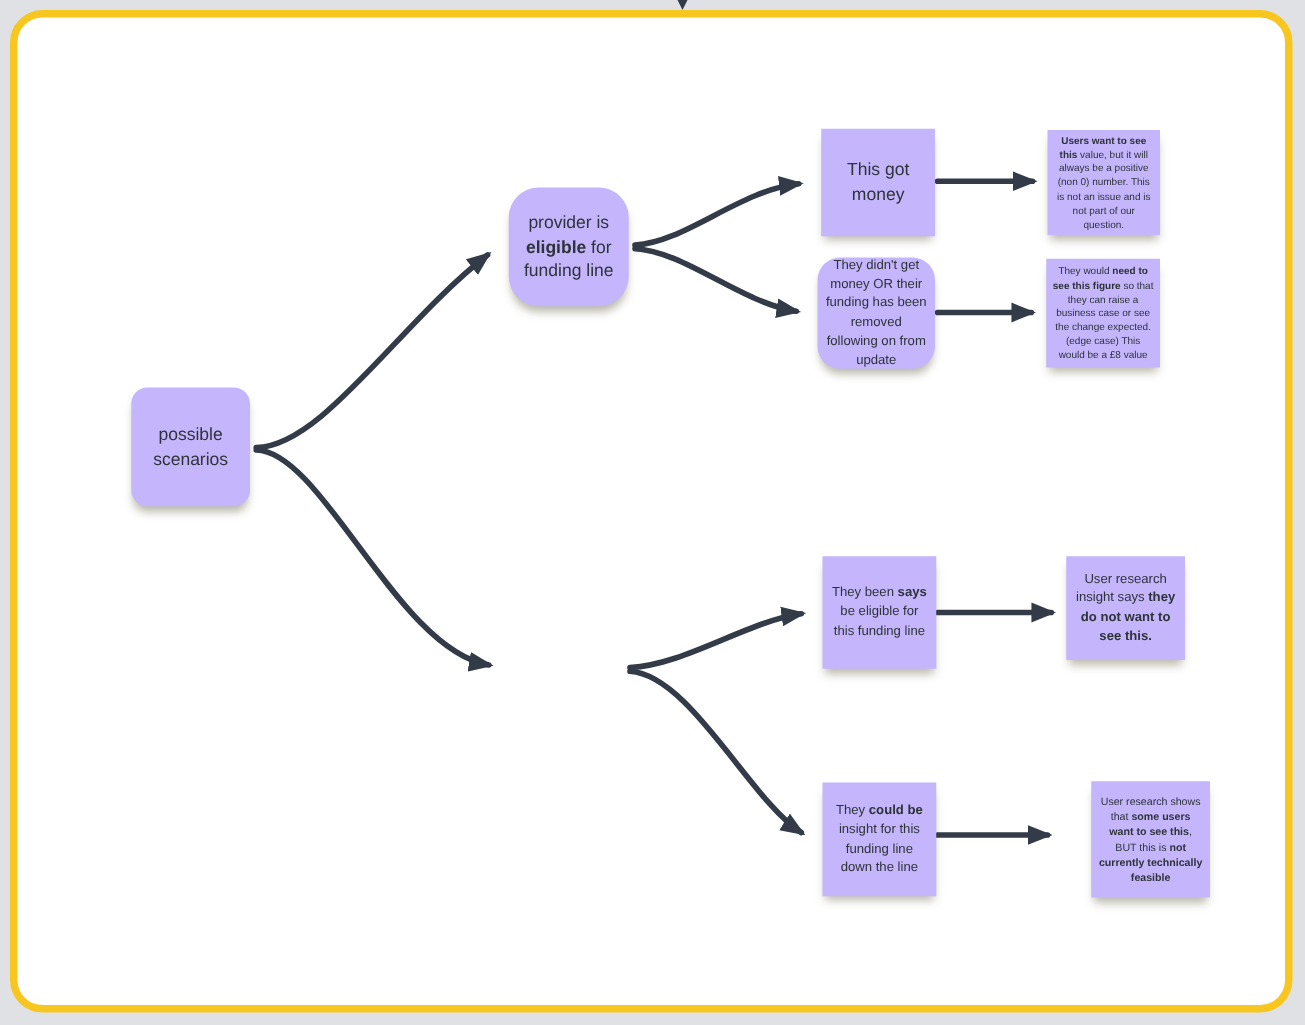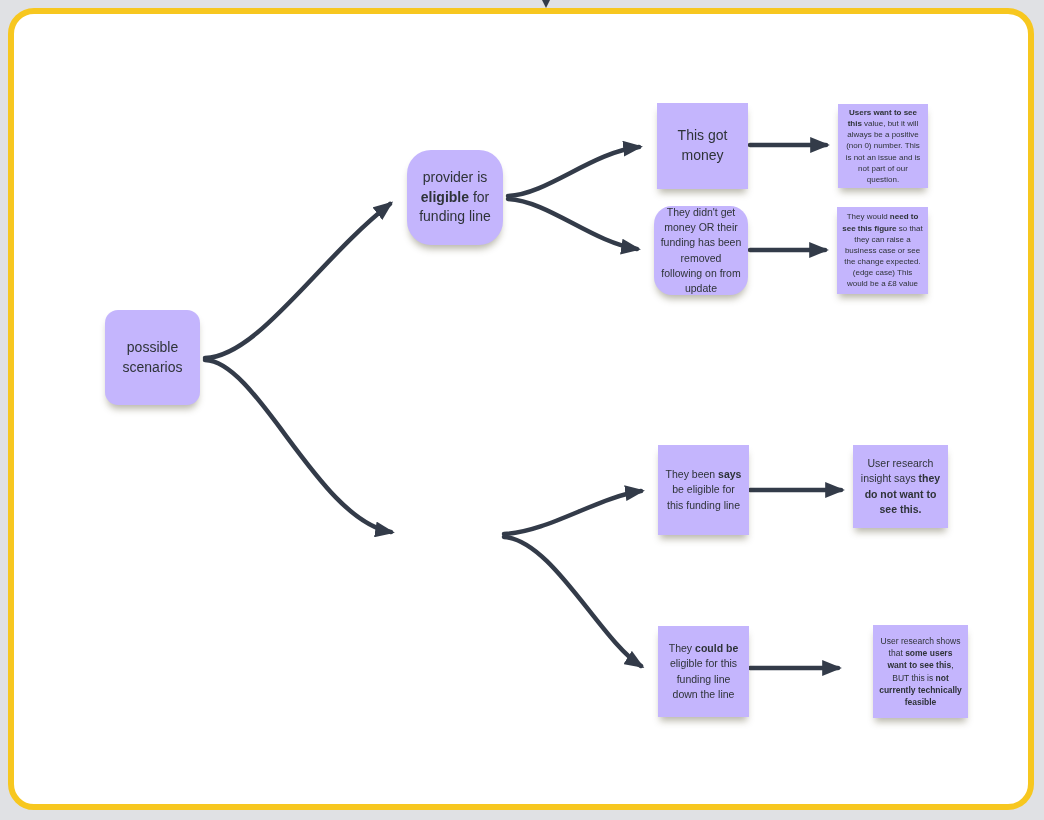--- a/index.html
+++ b/index.html
@@ -113,20 +113,20 @@
 
   <div class="sticky fs-md" style="left:658px; top:445px; width:91px; height:90px;" data-interactable="true">
       <div data-interactable="false"><span>They been </span><span class="bold">says</span><span> be eligible for this funding line</span></div>
     </div>
 
   <div class="sticky fs-md" style="left:853px; top:445px; width:95px; height:83px;" data-interactable="true">
       <div data-interactable="false"><span>User research insight says </span><span class="bold">they do not want to see this.</span></div>
     </div>
 
   <div class="sticky fs-md" style="left:658px; top:626px; width:91px; height:91px;" data-interactable="true">
-      <div data-interactable="false"><span>They </span><span class="bold">could be</span><span> eligible for this funding line down the line</span></div>
+      <div data-interactable="false"><span>They </span><span class="bold">could be</span><span> insight for this funding line down the line</span></div>
     </div>
 
   <div class="sticky fs-sm2" style="left:850px; top:625px; width:95px; height:93px;margin-left:23px;" data-interactable="true">
       <div data-interactable="false"><span>User research shows that </span><span class="bold">some users want to see this</span><span>, BUT this is </span><span class="bold">not currently technically feasible</span></div>
     </div>
 
 </div>
 
 </body></html>

